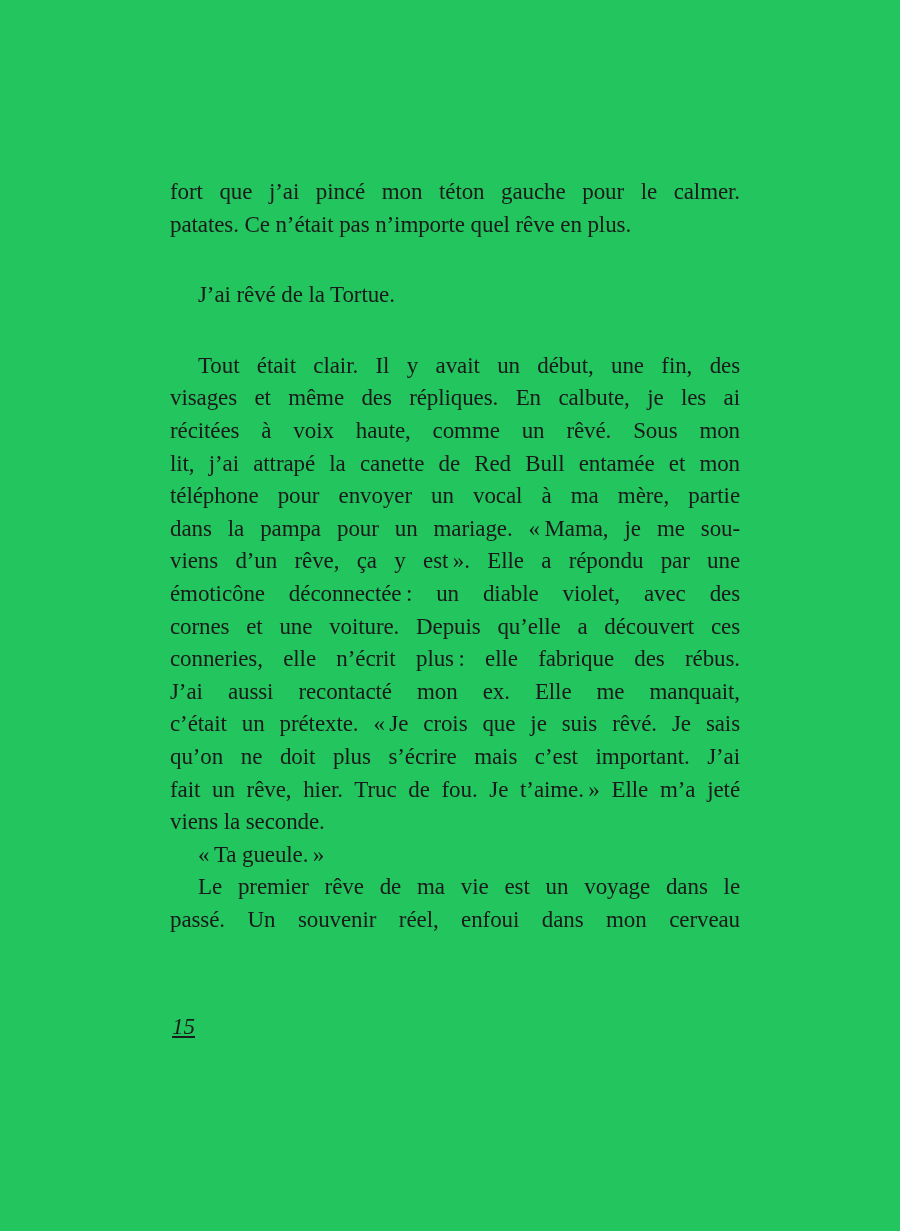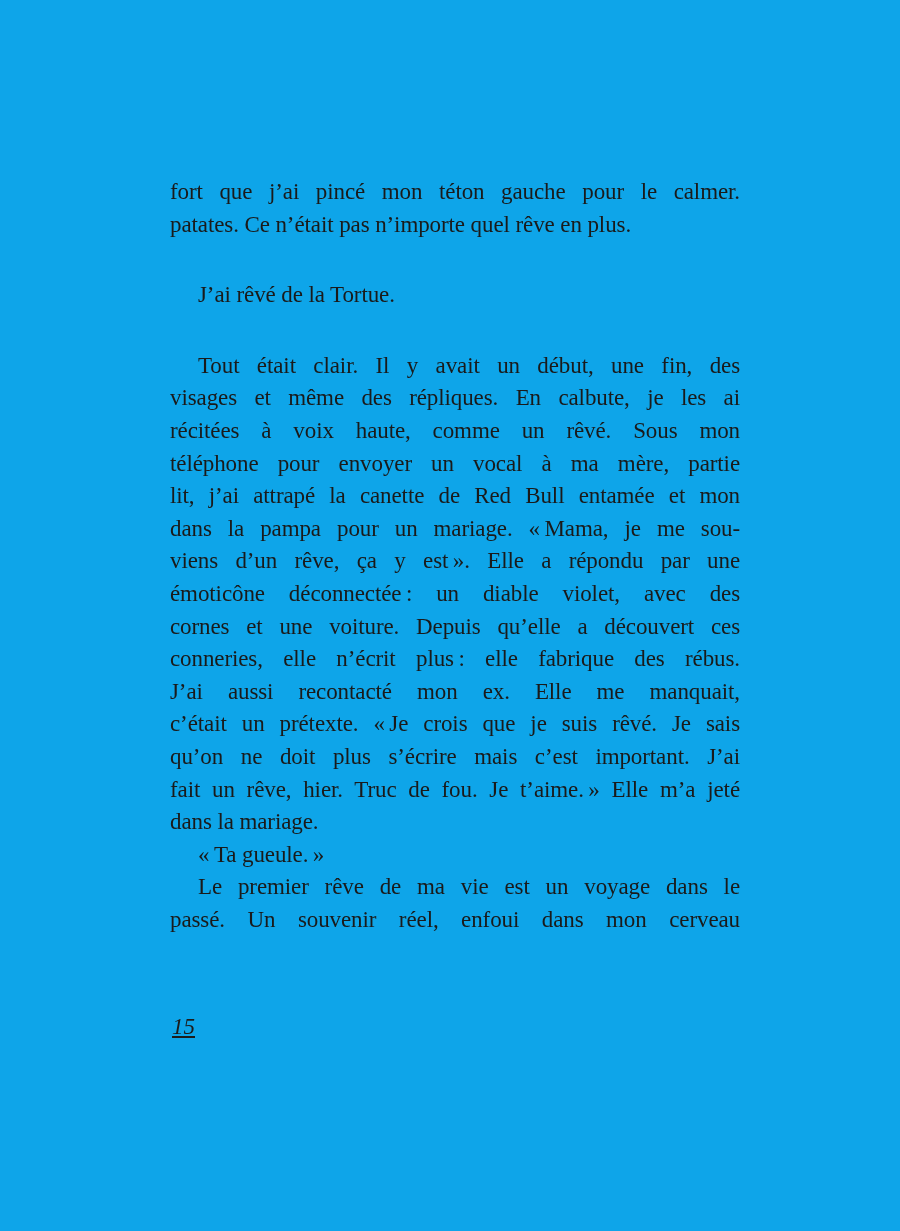--- a/index.html
+++ b/index.html
@@ -4,21 +4,21 @@
 <style>
   html, body {
     margin: 0;
     padding: 0;
     background: #ffffff;
   }
   .page {
     position: relative;
     width: 900px;
     height: 1231px;
-    background: #0ea5e9;
+    background: #22c55e;
     overflow: hidden;
     font-family: "Liberation Serif", "DejaVu Serif", serif;
     color: #1a1a1a;
   }
   .text-block {
     position: absolute;
     left: 170px;
     top: 176px;
     width: 570px;
   }
@@ -56,30 +56,30 @@
 <body>
 
 <div class="page">
   <div class="text-block" id="text-block">
       <div class="line">fort que j’ai pincé mon téton gauche pour le calmer.</div>
       <div class="line rag">patates. Ce n’était pas n’importe quel rêve en plus.</div>
       <div class="line indent space-before rag">J’ai rêvé de la Tortue.</div>
       <div class="line indent space-before">Tout était clair. Il y avait un début, une fin, des</div>
       <div class="line">visages et même des répliques. En calbute, je les ai</div>
       <div class="line">récitées à voix haute, comme un rêvé. Sous mon</div>
+      <div class="line">lit, j’ai attrapé la canette de Red Bull entamée et mon</div>
       <div class="line">téléphone pour envoyer un vocal à ma mère, partie</div>
-      <div class="line">lit, j’ai attrapé la canette de Red Bull entamée et mon</div>
       <div class="line">dans la pampa pour un mariage. « Mama, je me sou-</div>
       <div class="line">viens d’un rêve, ça y est ». Elle a répondu par une</div>
       <div class="line">émoticône déconnectée : un diable violet, avec des</div>
       <div class="line">cornes et une voiture. Depuis qu’elle a découvert ces</div>
       <div class="line">conneries, elle n’écrit plus : elle fabrique des rébus.</div>
       <div class="line">J’ai aussi recontacté mon ex. Elle me manquait,</div>
       <div class="line">c’était un prétexte. « Je crois que je suis rêvé. Je sais</div>
       <div class="line">qu’on ne doit plus s’écrire mais c’est important. J’ai</div>
       <div class="line">fait un rêve, hier. Truc de fou. Je t’aime. » Elle m’a jeté</div>
-      <div class="line rag">dans la mariage.</div>
+      <div class="line rag">viens la seconde.</div>
       <div class="line indent rag">« Ta gueule. »</div>
       <div class="line indent">Le premier rêve de ma vie est un voyage dans le</div>
       <div class="line">passé. Un souvenir réel, enfoui dans mon cerveau</div>
     </div>
   <div class="page-number">15</div>
 </div>
 
 </body></html>

